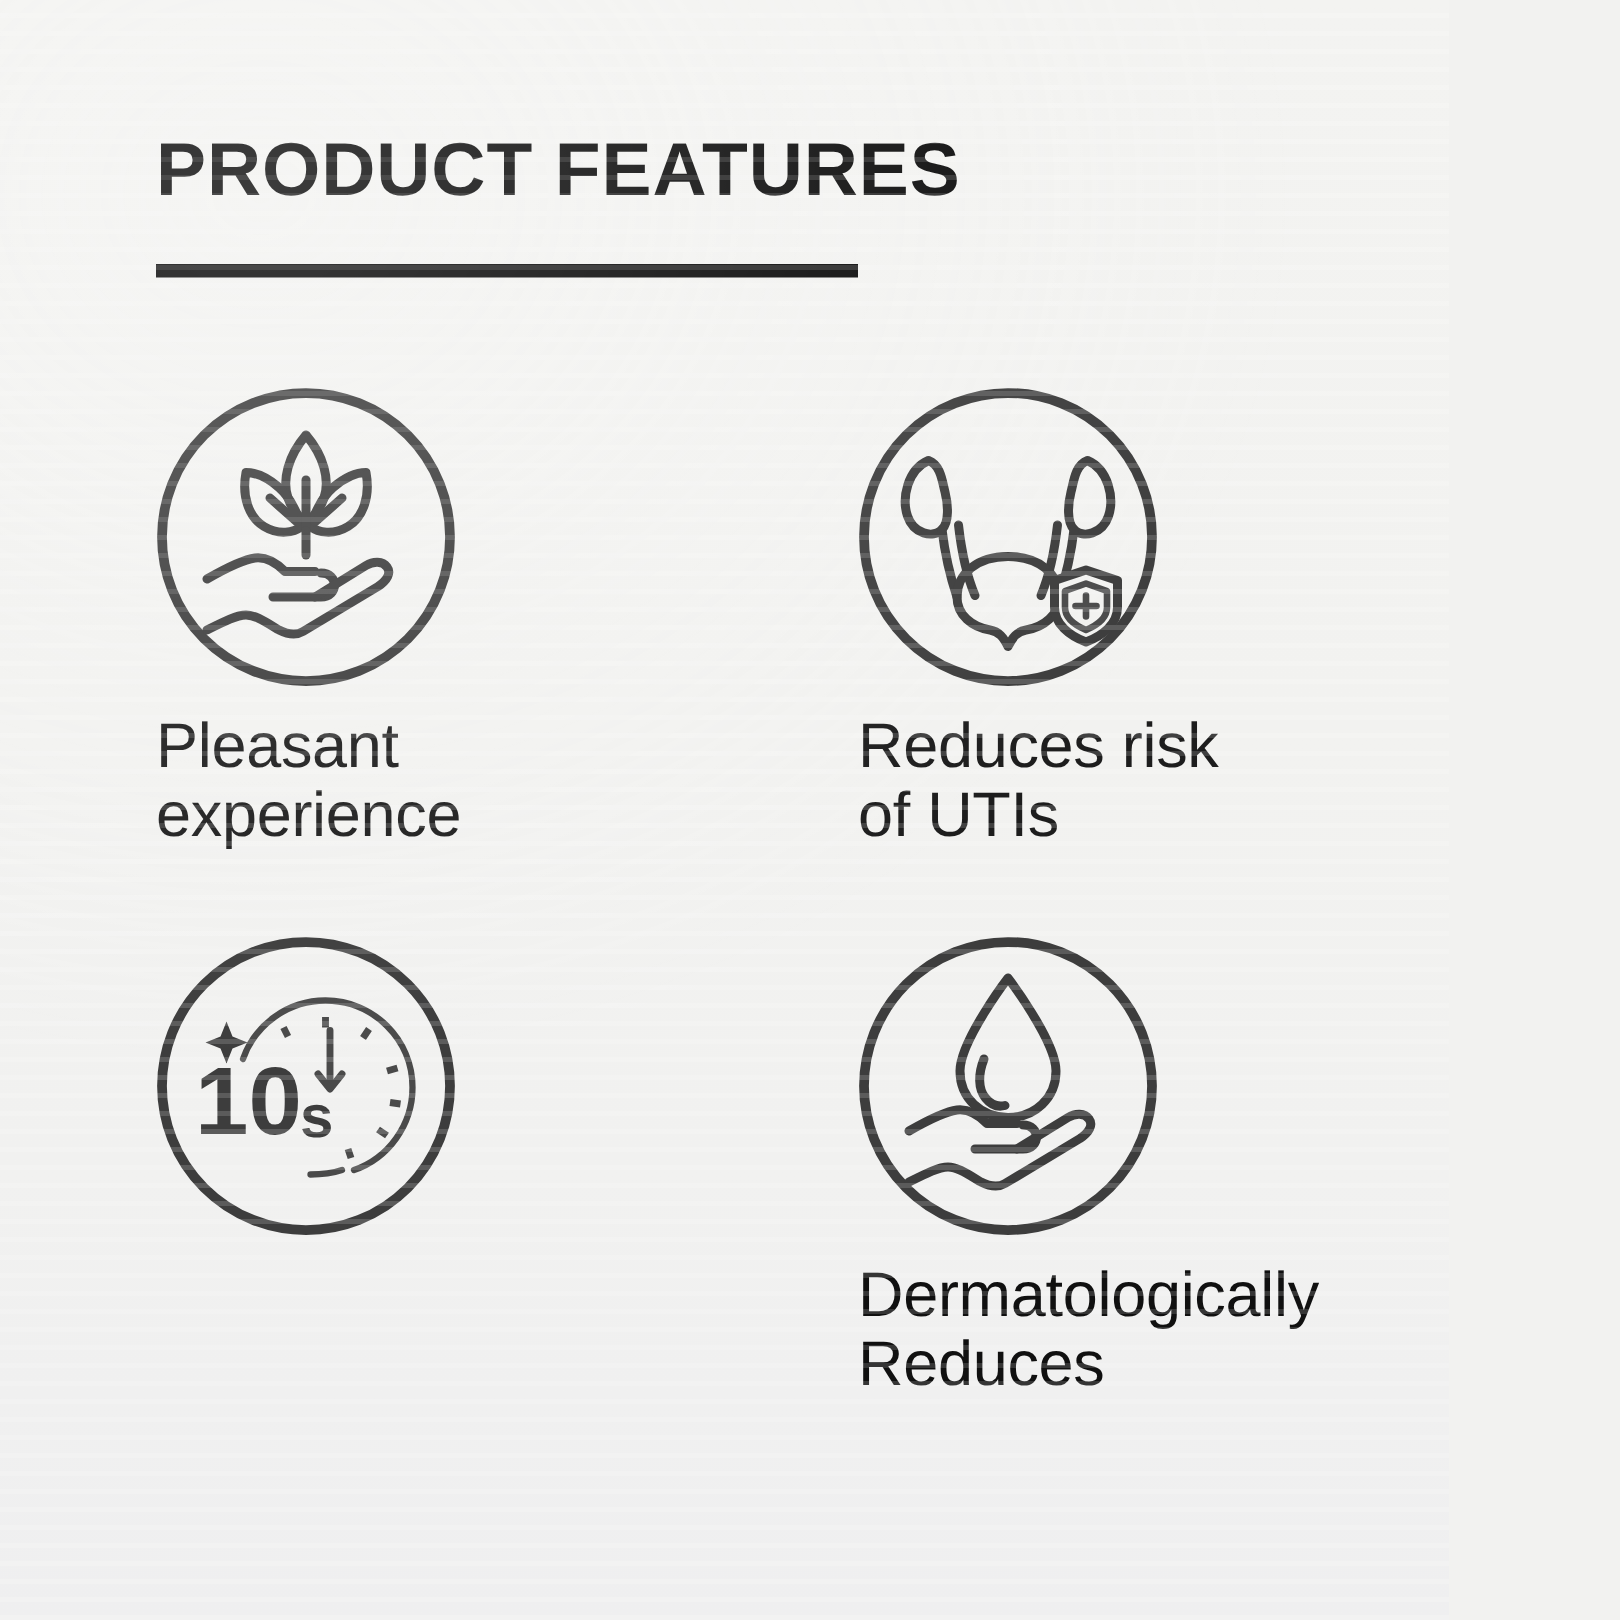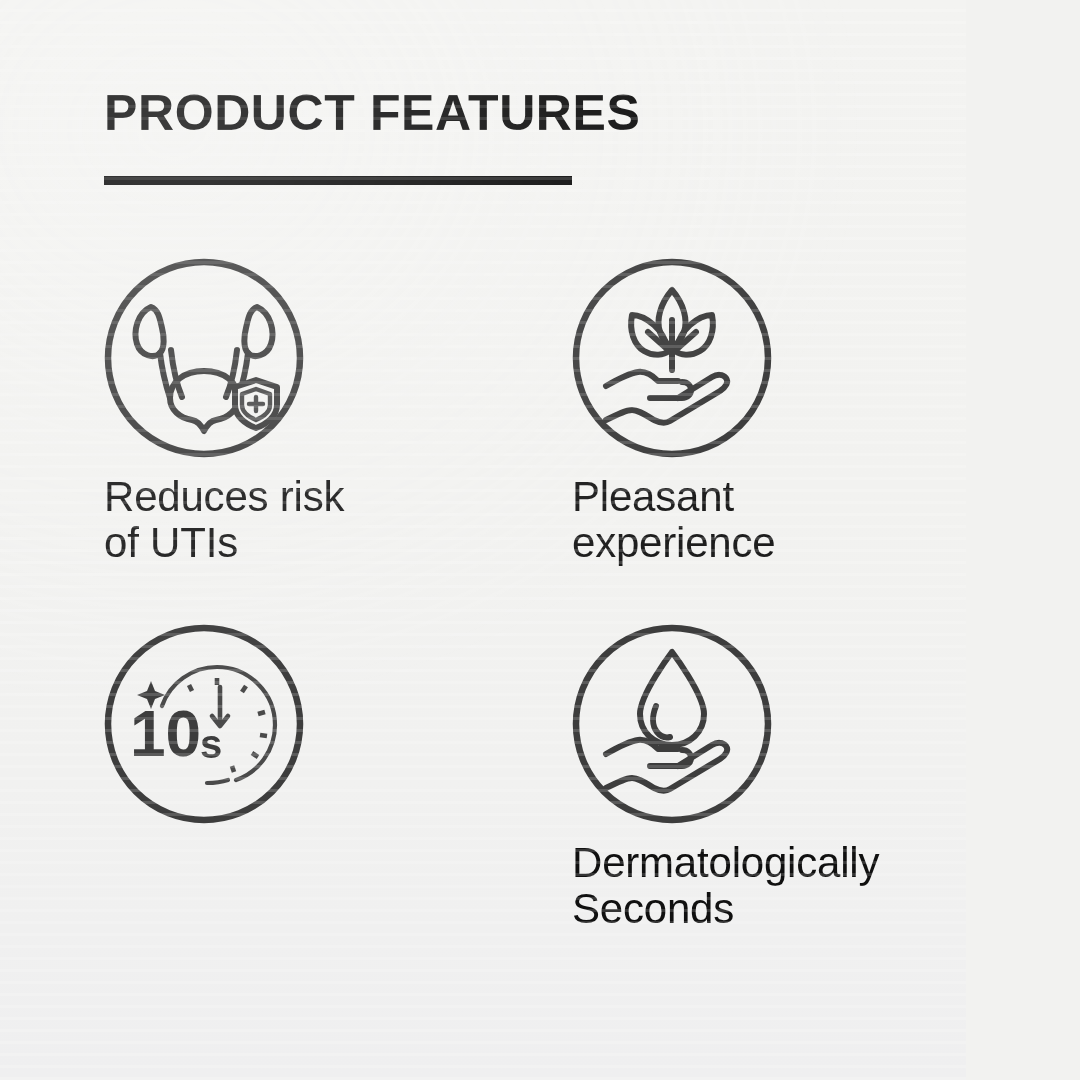--- a/index.html
+++ b/index.html
@@ -136,64 +136,64 @@
     <h1 class="header-title">PRODUCT FEATURES</h1>
     <div class="header-rule"></div>
   </div>
 
   <div class="features">
 
     <div class="feature">
       <svg class="feature-icon" viewBox="0 0 200 200">
         <circle class="ico-ring" cx="100" cy="100" r="96"></circle>
 
+        <path class="ico-stroke" d="M100 32 C88 46 84 62 88 74 C91 83 97 88 100 90 C103 88 109 83 112 74 C116 62 112 46 100 32 Z"></path>
+
+        <path class="ico-stroke" d="M60 57 C57 73 62 87 72 93 C82 99 92 97 97 93 C95 86 90 74 82 67 C75 61 67 57 60 57 Z"></path>
+
+        <path class="ico-stroke" d="M140 57 C143 73 138 87 128 93 C118 99 108 97 103 93 C105 86 110 74 118 67 C125 61 133 57 140 57 Z"></path>
+
+        <path class="ico-stroke" d="M100 96 L100 62"></path>
+        <path class="ico-stroke" d="M94 90 L76 74"></path>
+        <path class="ico-stroke" d="M106 90 L124 74"></path>
+
+        <path class="ico-stroke" d="M100 96 L100 112"></path>
+
+        <path class="ico-stroke" d="M34 128 C48 120 58 115 66 114 C74 113 80 117 86 123 L106 123"></path>
+
+        <path class="ico-stroke" d="M78 140 L110 140 C116 140 119 136 119 132 C119 128 116 124 110 124"></path>
+
+        <path class="ico-stroke" d="M34 162 C46 156 54 152 60 152 C66 152 72 156 82 162 C88 165 93 166 98 163 L148 133 C154 129 157 124 154 120 C151 116 145 116 140 119 L106 140"></path>
+      </svg>
+      <p class="feature-label">Pleasant
+experience</p>
+    </div>
+
+    <div class="feature">
+      <svg class="feature-icon" viewBox="0 0 200 200">
+        <circle class="ico-ring" cx="100" cy="100" r="96"></circle>
+
         <path class="ico-stroke" d="M47 49 C33 55 29 74 33 86 C37 98 50 101 56 95 C61 90 60 78 58 70 C56 62 55 52 47 49 Z"></path>
 
         <path class="ico-stroke" d="M153 49 C167 55 171 74 167 86 C163 98 150 101 144 95 C139 90 140 78 142 70 C144 62 145 52 153 49 Z"></path>
 
         <path class="ico-stroke" d="M56 95 C58 112 62 128 66 140"></path>
         <path class="ico-stroke" d="M67 92 C69 110 73 127 78 139"></path>
 
         <path class="ico-stroke" d="M144 95 C142 112 138 128 134 140"></path>
         <path class="ico-stroke" d="M133 92 C131 110 127 127 122 139"></path>
 
         <path class="ico-stroke" d="M66 140 C66 124 80 113 100 113 C120 113 134 124 134 140 C134 152 124 160 112 162 C106 163 103 167 100 173 C97 167 94 163 88 162 C76 160 66 152 66 140 Z"></path>
 
         <path class="ico-stroke" d="M152 122 L173 129 L173 147 C173 158 163 166 152 170 C141 166 131 158 131 147 L131 129 Z" style="fill:#f2f2f0"></path>
         <path class="ico-thin" d="M152 131 L166 136 L166 147 C166 154 159 159 152 162 C145 159 138 154 138 147 L138 136 Z"></path>
         <path class="ico-thin" d="M152 139 L152 153 M145 146 L159 146"></path>
       </svg>
       <p class="feature-label">Reduces risk
 of UTIs</p>
-    </div>
-
-    <div class="feature">
-      <svg class="feature-icon" viewBox="0 0 200 200">
-        <circle class="ico-ring" cx="100" cy="100" r="96"></circle>
-
-        <path class="ico-stroke" d="M100 32 C88 46 84 62 88 74 C91 83 97 88 100 90 C103 88 109 83 112 74 C116 62 112 46 100 32 Z"></path>
-
-        <path class="ico-stroke" d="M60 57 C57 73 62 87 72 93 C82 99 92 97 97 93 C95 86 90 74 82 67 C75 61 67 57 60 57 Z"></path>
-
-        <path class="ico-stroke" d="M140 57 C143 73 138 87 128 93 C118 99 108 97 103 93 C105 86 110 74 118 67 C125 61 133 57 140 57 Z"></path>
-
-        <path class="ico-stroke" d="M100 96 L100 62"></path>
-        <path class="ico-stroke" d="M94 90 L76 74"></path>
-        <path class="ico-stroke" d="M106 90 L124 74"></path>
-
-        <path class="ico-stroke" d="M100 96 L100 112"></path>
-
-        <path class="ico-stroke" d="M34 128 C48 120 58 115 66 114 C74 113 80 117 86 123 L106 123"></path>
-
-        <path class="ico-stroke" d="M78 140 L110 140 C116 140 119 136 119 132 C119 128 116 124 110 124"></path>
-
-        <path class="ico-stroke" d="M34 162 C46 156 54 152 60 152 C66 152 72 156 82 162 C88 165 93 166 98 163 L148 133 C154 129 157 124 154 120 C151 116 145 116 140 119 L106 140"></path>
-      </svg>
-      <p class="feature-label">Pleasant
-experience</p>
     </div>
 
     <div class="feature">
       <svg class="feature-icon" viewBox="0 0 200 200">
         <circle class="ico-ring" cx="100" cy="100" r="96"></circle>
 
         <path class="ico-thin" d="M58 82 C66 59 88 43 113 43 C145 43 171 69 171 101 C171 126 155 148 132 156" style="stroke-width:4.2"></path>
         <path class="ico-thin" d="M103 159 C110 159 118 158 124 156" style="stroke-width:4.2"></path>
 
         <g class="ico-thin" style="stroke-width:4.6;stroke-linecap:butt">
@@ -224,17 +224,17 @@
 
         <path class="ico-stroke" d="M84 82 C80 92 80 102 85 108 C89 113 94 114 98 113"></path>
 
         <path class="ico-stroke" d="M34 130 C48 122 58 117 66 116 C74 115 80 119 86 125 L106 125"></path>
 
         <path class="ico-stroke" d="M78 142 L110 142 C116 142 119 138 119 134 C119 130 116 126 110 126"></path>
 
         <path class="ico-stroke" d="M34 164 C46 158 54 154 60 154 C66 154 72 158 82 164 C88 167 93 168 98 165 L148 135 C154 131 157 126 154 122 C151 118 145 118 140 121 L106 142"></path>
       </svg>
       <p class="feature-label strong">Dermatologically
-Seconds</p>
+Reduces</p>
     </div>
 
   </div>
 </div>
 
 </body></html>

